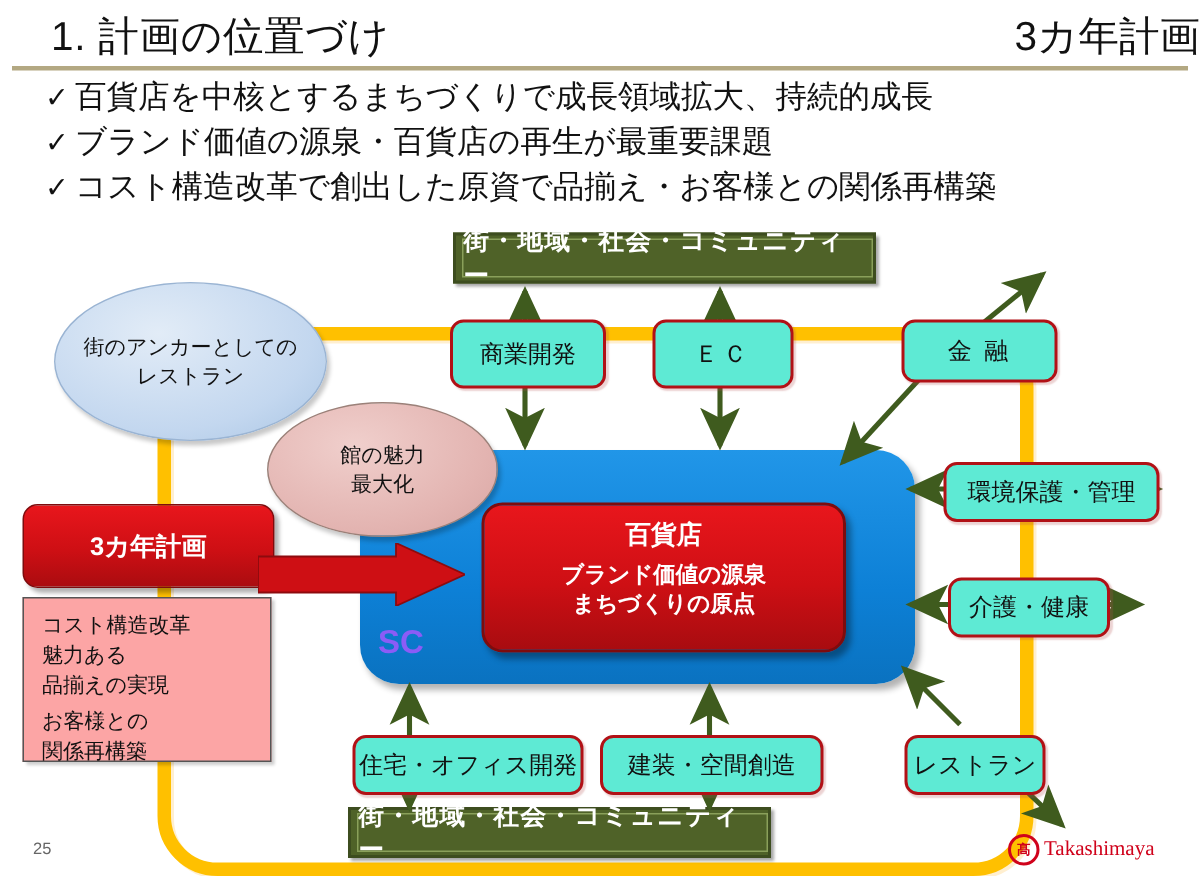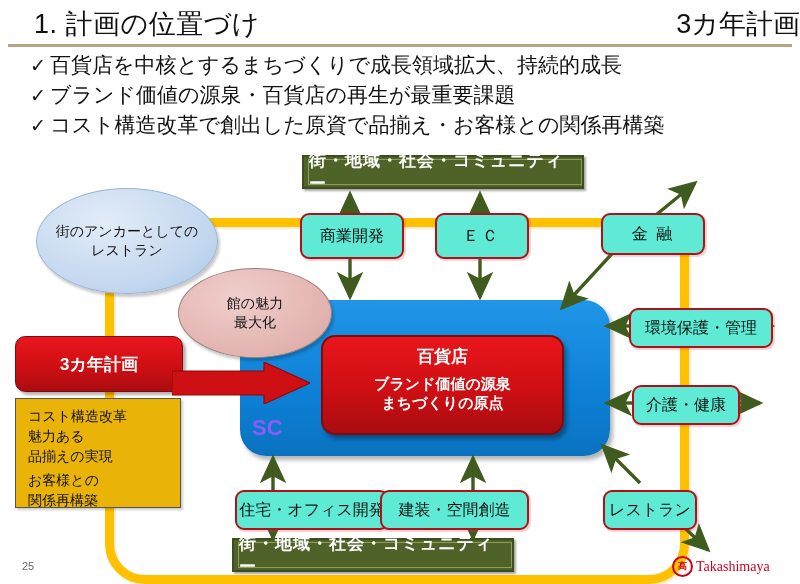--- a/index.html
+++ b/index.html
@@ -70,21 +70,21 @@
       background:linear-gradient(180deg,#E8161C 0%,#CE0F14 55%,#AA0C10 100%);
       border-radius:10px;border:1px solid #7d0c0e;box-shadow:3px 3px 3px rgba(0,0,0,.3);
       color:#fff;font-weight:bold;font-size:17px;display:flex;align-items:center;
       justify-content:center;z-index:7;}
 
   
   .bigarrow{position:absolute;left:172px;top:212px;width:138px;height:42px;z-index:7;}
 
   
   .listbox{position:absolute;left:15px;top:248px;width:166px;height:110px;
-      background:#eab308;border:1px solid #555;box-shadow:2px 2px 2px rgba(0,0,0,.2);
+      background:#fca5a5;border:1px solid #555;box-shadow:2px 2px 2px rgba(0,0,0,.2);
       z-index:7;padding:7px 0 0 12px;box-sizing:border-box;}
   .listbox div{font-size:14px;line-height:20px;color:#111;}
   .listbox .gap{height:4px;line-height:4px;}
 
   
   .pageno{position:absolute;left:22px;top:560px;font-size:11px;color:#666;}
   .logo{position:absolute;left:672px;top:556px;display:flex;align-items:center;gap:3px;}
   .logo-mark{width:17px;height:17px;border-radius:50%;border:2px solid #D0021B;
       display:flex;align-items:center;justify-content:center;color:#D0021B;
       font-size:9px;font-weight:bold;line-height:1;}
@@ -183,21 +183,21 @@
       <div>お客様との</div>
       <div>関係再構築</div>
     </div>
 
     <div class="wbox" style="left:300px;top:63px;width:100px;height:42px;">商業開発</div>
     <div class="wbox" style="left:435px;top:63px;width:90px;height:42px;letter-spacing:3px;">ＥＣ</div>
     <div class="wbox" style="left:601px;top:63px;width:100px;height:38px;letter-spacing:2px;">金 融</div>
     <div class="wbox" style="left:629px;top:158px;width:140px;height:36px;">環境保護・管理</div>
     <div class="wbox" style="left:632px;top:235px;width:104px;height:36px;">介護・健康</div>
     <div class="wbox" style="left:199px;top:340px;width:150px;height:36px;margin-left:36px;">住宅・オフィス開発</div>
-    <div class="wbox" style="left:380px;top:340px;width:145px;height:36px;">建装・空間創造</div>
+    <div class="wbox" style="left:400px;top:340px;width:145px;height:36px;">建装・空間創造</div>
     <div class="wbox" style="left:603px;top:340px;width:90px;height:36px;">レストラン</div>
 
     <div class="banner" id="banner-bottom">
       <div class="banner-inner">街・地域・社会・コミュニティー</div>
     </div>
 
   </div>
 
   <div class="pageno">25</div>
   <div class="logo">

